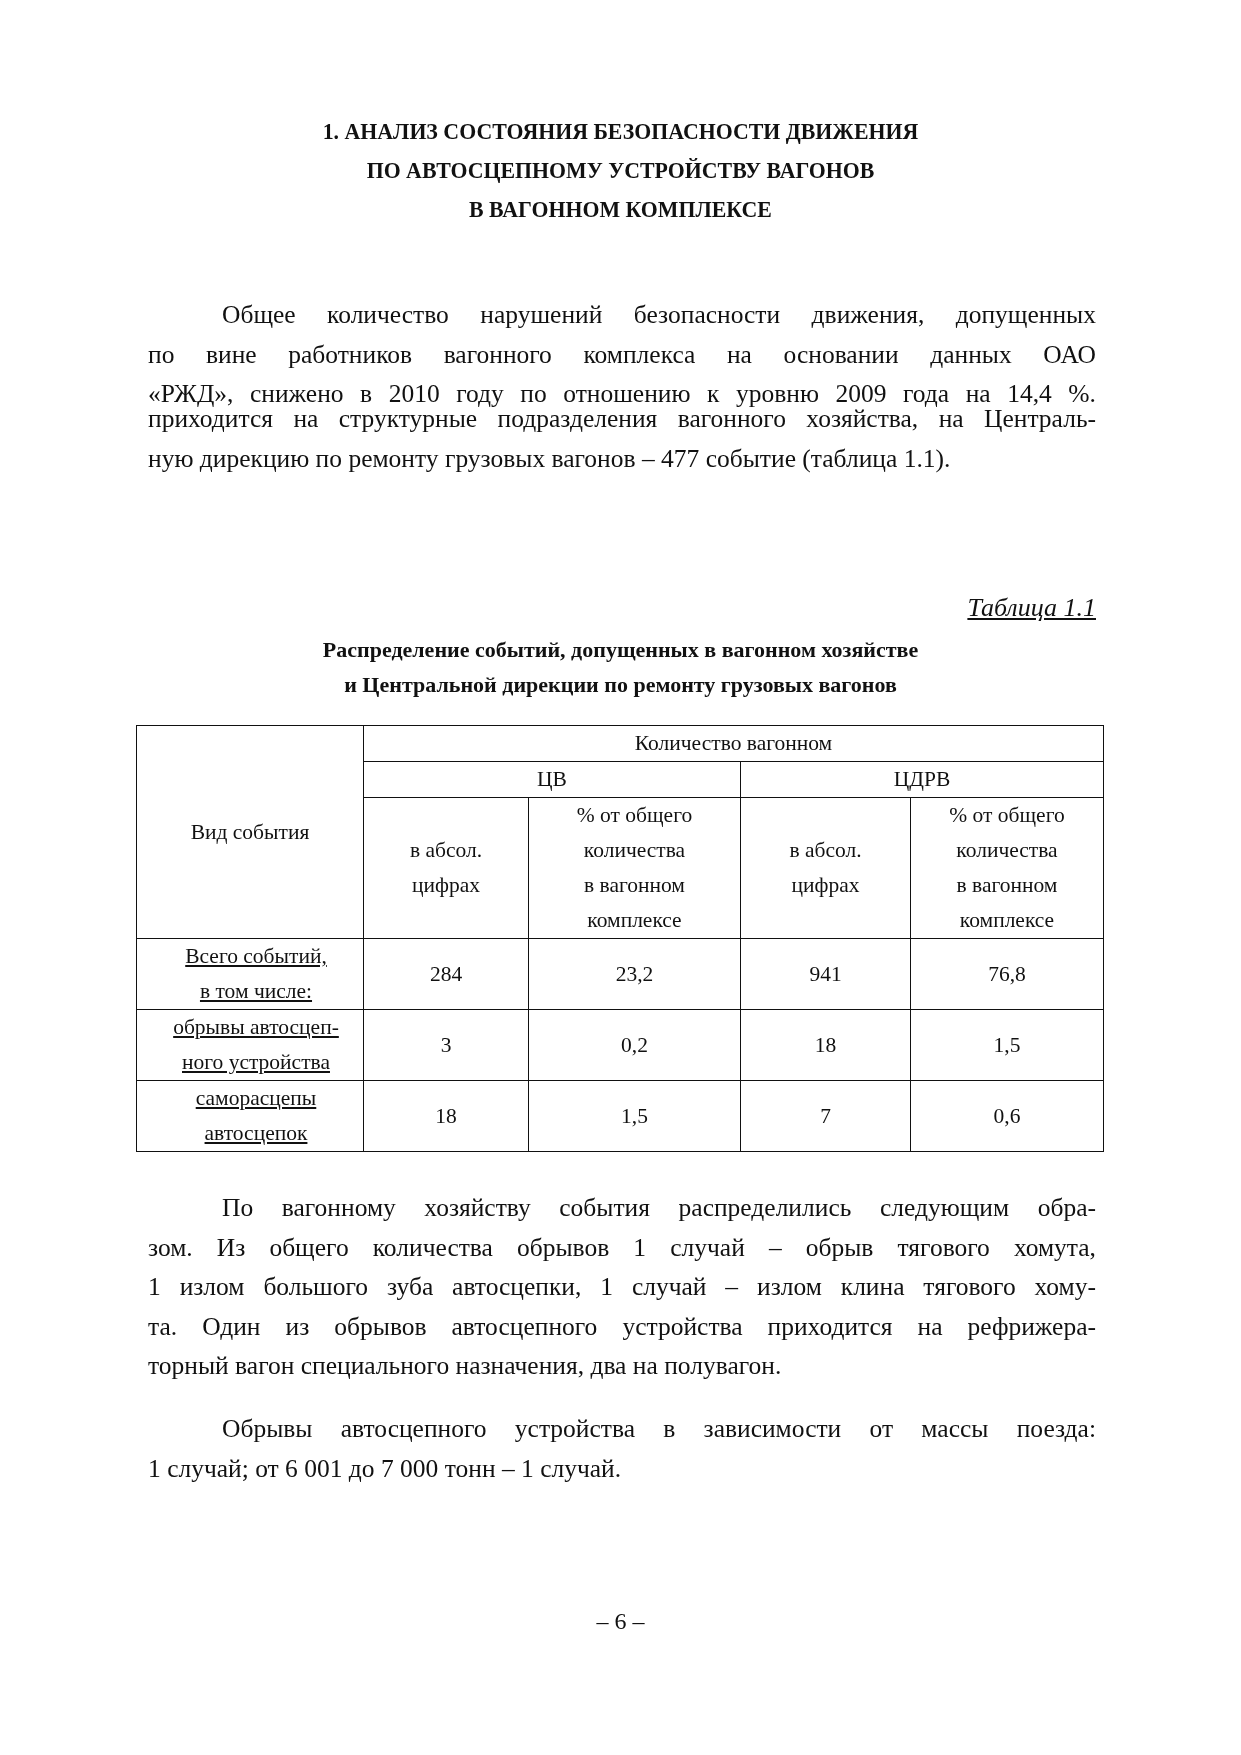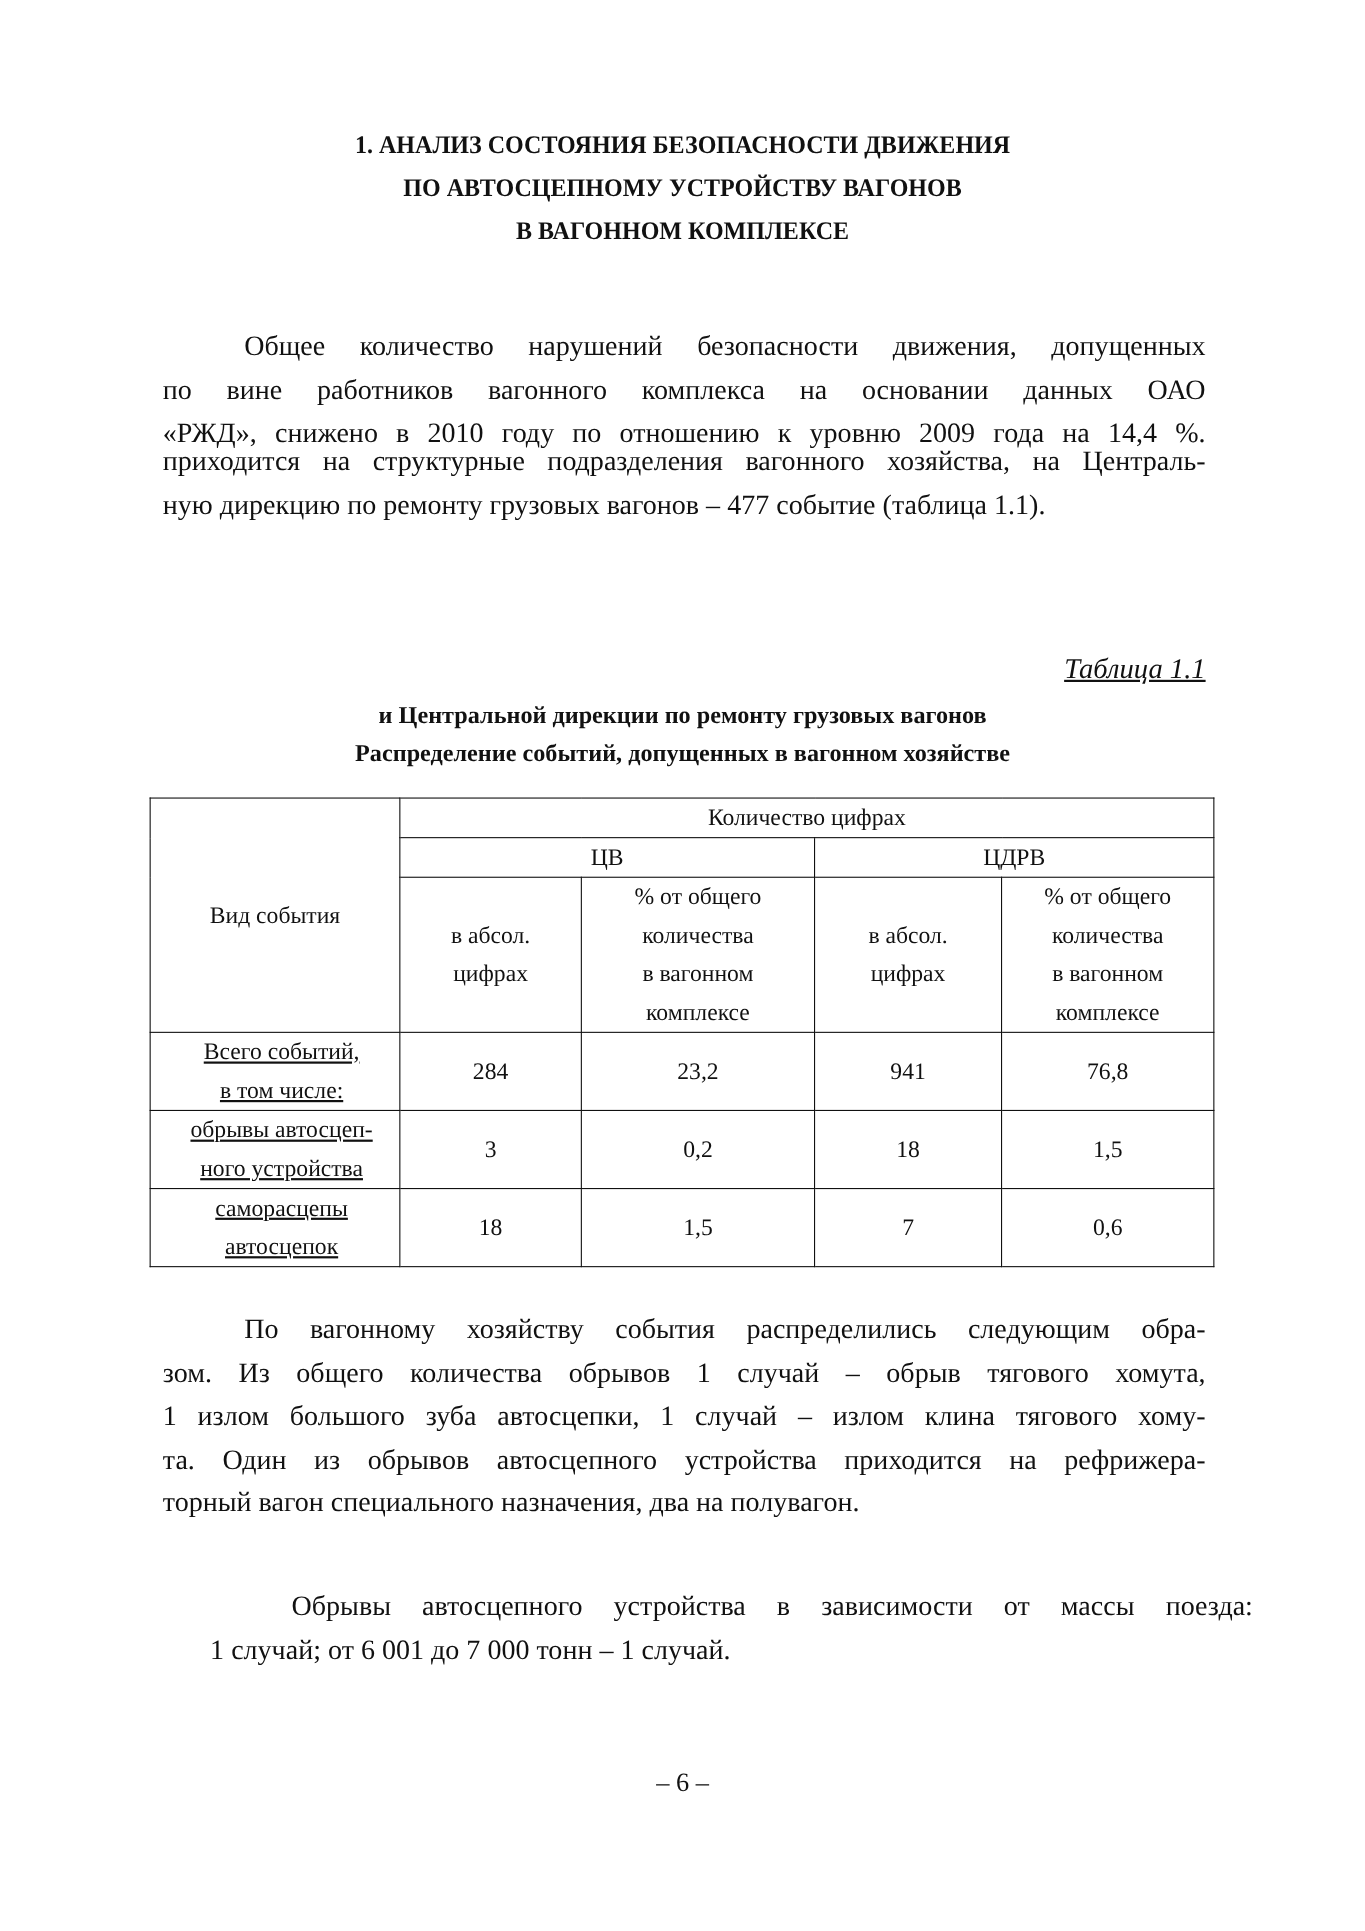--- a/index.html
+++ b/index.html
@@ -37,36 +37,36 @@
   <span class="line">«РЖД», снижено в 2010 году по отношению к уровню 2009 года на 14,4 %.</span>
 </div>
 
 <div class="abs para" style="top:399px;">
   <span class="line">приходится на структурные подразделения вагонного хозяйства, на Централь-</span>
   <span class="line last">ную дирекцию по ремонту грузовых вагонов – 477 событие (таблица 1.1).</span>
 </div>
 
 <div class="abs tcap-num">Таблица 1.1</div>
 <div class="abs tcap-title">
+  <div>Распределение событий, допущенных в вагонном хозяйстве</div>
   <div>и Центральной дирекции по ремонту грузовых вагонов</div>
-  <div>Распределение событий, допущенных в вагонном хозяйстве</div>
 </div>
 
 <table class="data">
   <colgroup>
     <col style="width:227px">
       <col style="width:165px">
       <col style="width:212px">
       <col style="width:170px">
       <col style="width:193px">
   </colgroup>
   <tbody>
       <tr style="height:35px">
     <td rowspan="3">Вид события</td>
-    <td colspan="4">Количество цифрах</td>
+    <td colspan="4">Количество вагонном</td>
   </tr>
   <tr style="height:36px">
     <td colspan="2">ЦВ</td>
     <td colspan="2">ЦДРВ</td>
   </tr>
   <tr style="height:139px">
     <td>
       <div>в абсол.</div>
       <div>цифрах</div>
     </td>
@@ -121,18 +121,18 @@
   </table>
 
 <div class="abs para" style="top:1188px;">
   <span class="line"><span class="ind"></span><span>По вагонному хозяйству события распределились следующим обра-</span></span>
   <span class="line">зом. Из общего количества обрывов 1 случай – обрыв тягового хомута,</span>
   <span class="line">1 излом большого зуба автосцепки, 1 случай – излом клина тягового хому-</span>
   <span class="line">та. Один из обрывов автосцепного устройства приходится на рефрижера-</span>
   <span class="line last">торный вагон специального назначения, два на полувагон.</span>
 </div>
 
-<div class="abs para" style="top:1440px;margin-left:43px;">
+<div class="abs para" style="top:1409px;">
   <span class="line"><span class="ind"></span><span>Обрывы автосцепного устройства в зависимости от массы поезда:</span></span>
   <span class="line last">1 случай; от 6 001 до 7 000 тонн – 1 случай.</span>
 </div>
 
 <div class="abs pageno">– 6 –</div>
 
 </body></html>

